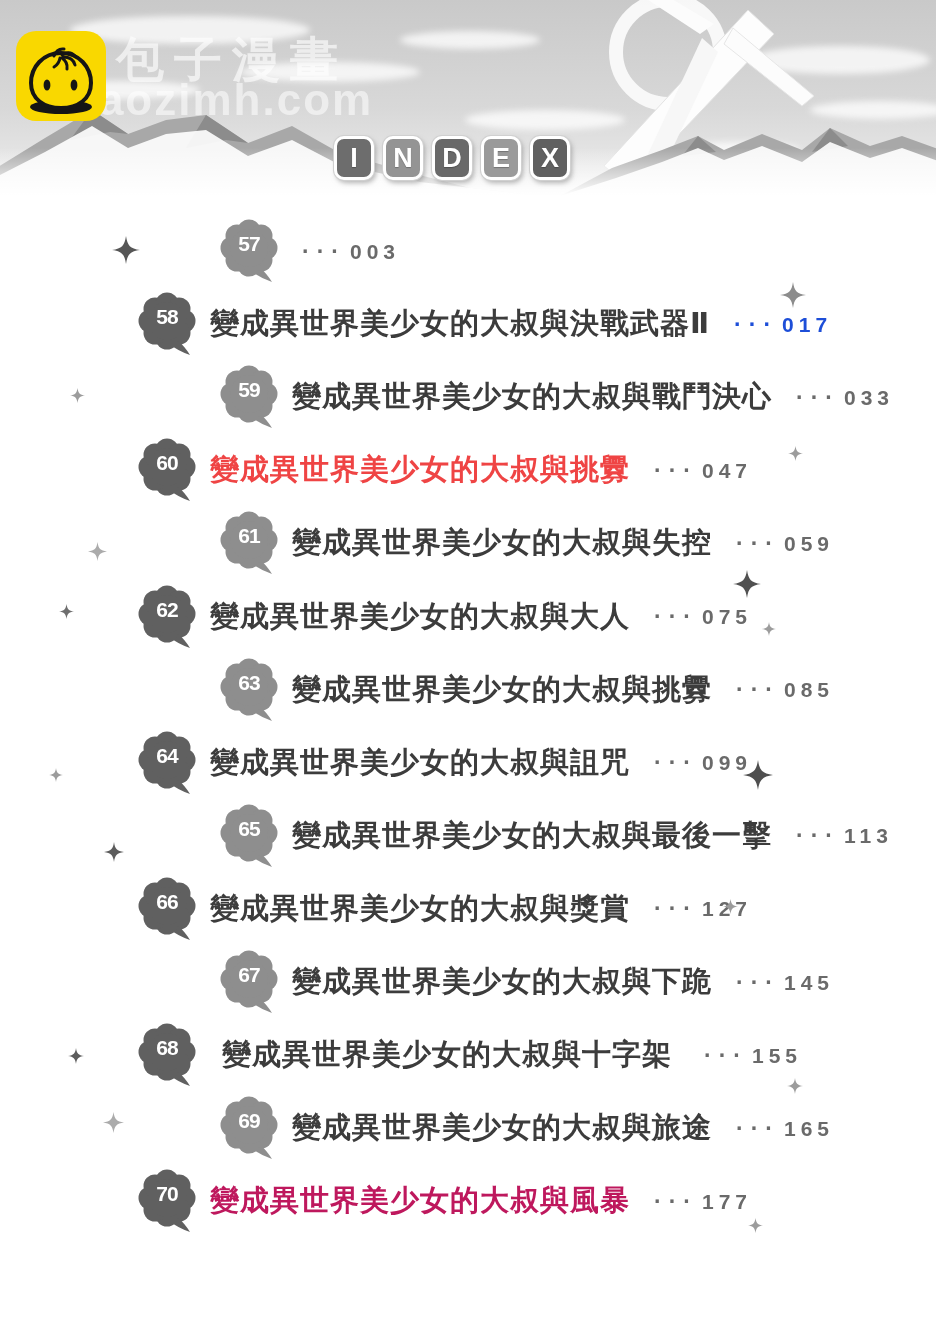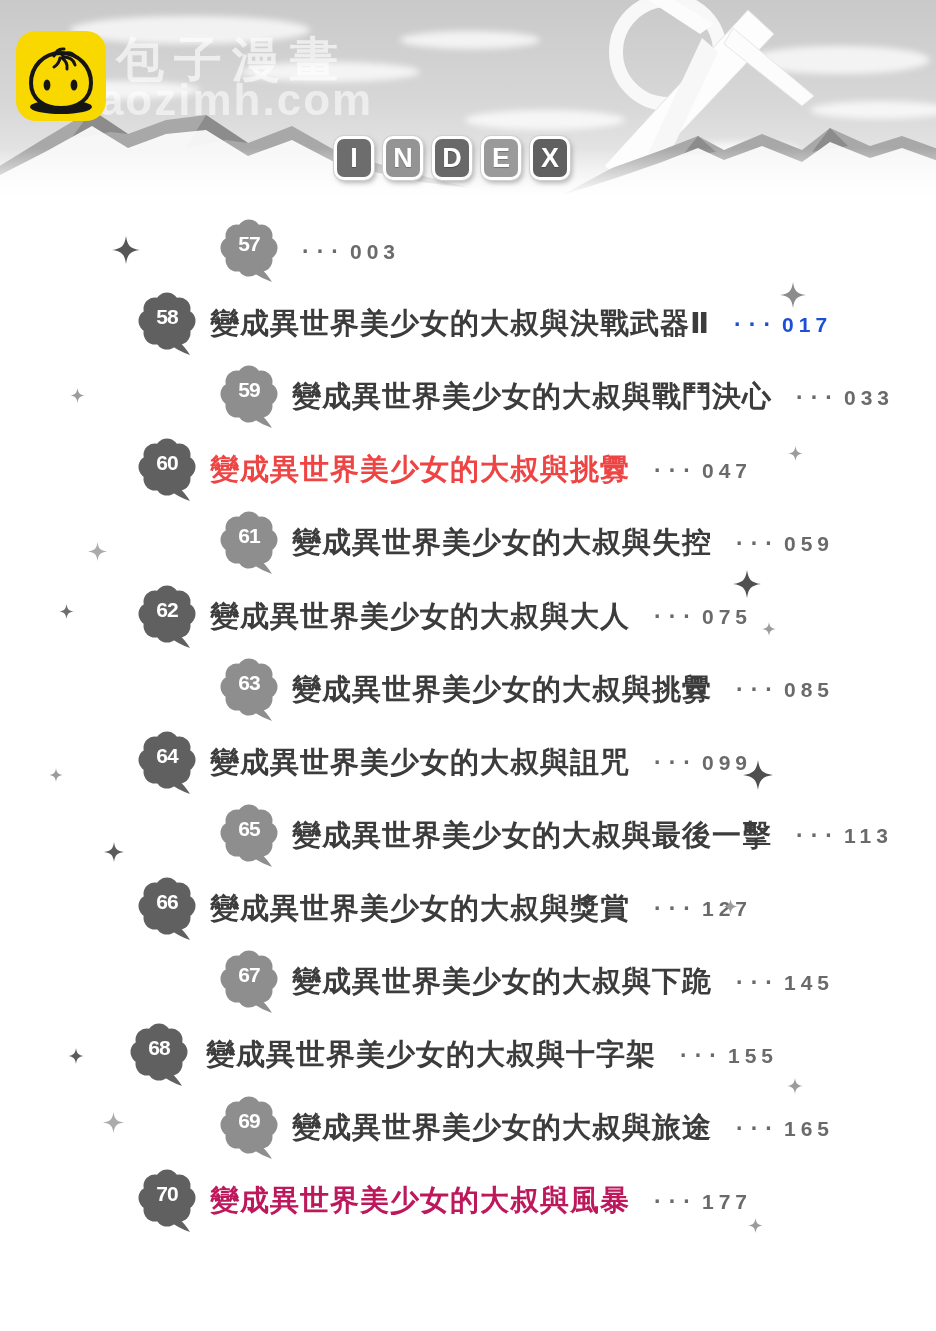--- a/index.html
+++ b/index.html
@@ -344,21 +344,21 @@
           <circle cx="17.0" cy="17.0" r="11.5" fill="#8e8e8e"></circle>
           <circle cx="29.0" cy="12.0" r="11.5" fill="#8e8e8e"></circle>
           <circle cx="41.0" cy="17.0" r="11.5" fill="#8e8e8e"></circle>
           <circle cx="29" cy="29" r="19" fill="#8e8e8e"></circle>
         </svg>
         <div class="num">67</div>
       </div>
       <span class="chap-title" style="color: rgb(60, 60, 60);">變成異世界美少女的大叔與下跪</span>
       <span class="chap-page" style="color: rgb(106, 106, 106);"><span class="dots">···</span>145</span>
     </div>
-    <div class="toc-row" style="top: 1025.1px; left: 130px;">
+    <div class="toc-row" style="top: 1025.1px; left: 138px; gap: 8px;">
       <div class="badge">
         <svg width="58" height="64" viewBox="0 0 58 64">
           <path d="M36,44 Q48,56 52,63 Q40,59 28,50 Z" fill="#606060"></path>
           <circle cx="46.0" cy="29.0" r="11.5" fill="#606060"></circle>
           <circle cx="41.0" cy="41.0" r="11.5" fill="#606060"></circle>
           <circle cx="29.0" cy="46.0" r="11.5" fill="#606060"></circle>
           <circle cx="17.0" cy="41.0" r="11.5" fill="#606060"></circle>
           <circle cx="12.0" cy="29.0" r="11.5" fill="#606060"></circle>
           <circle cx="17.0" cy="17.0" r="11.5" fill="#606060"></circle>
           <circle cx="29.0" cy="12.0" r="11.5" fill="#606060"></circle>

